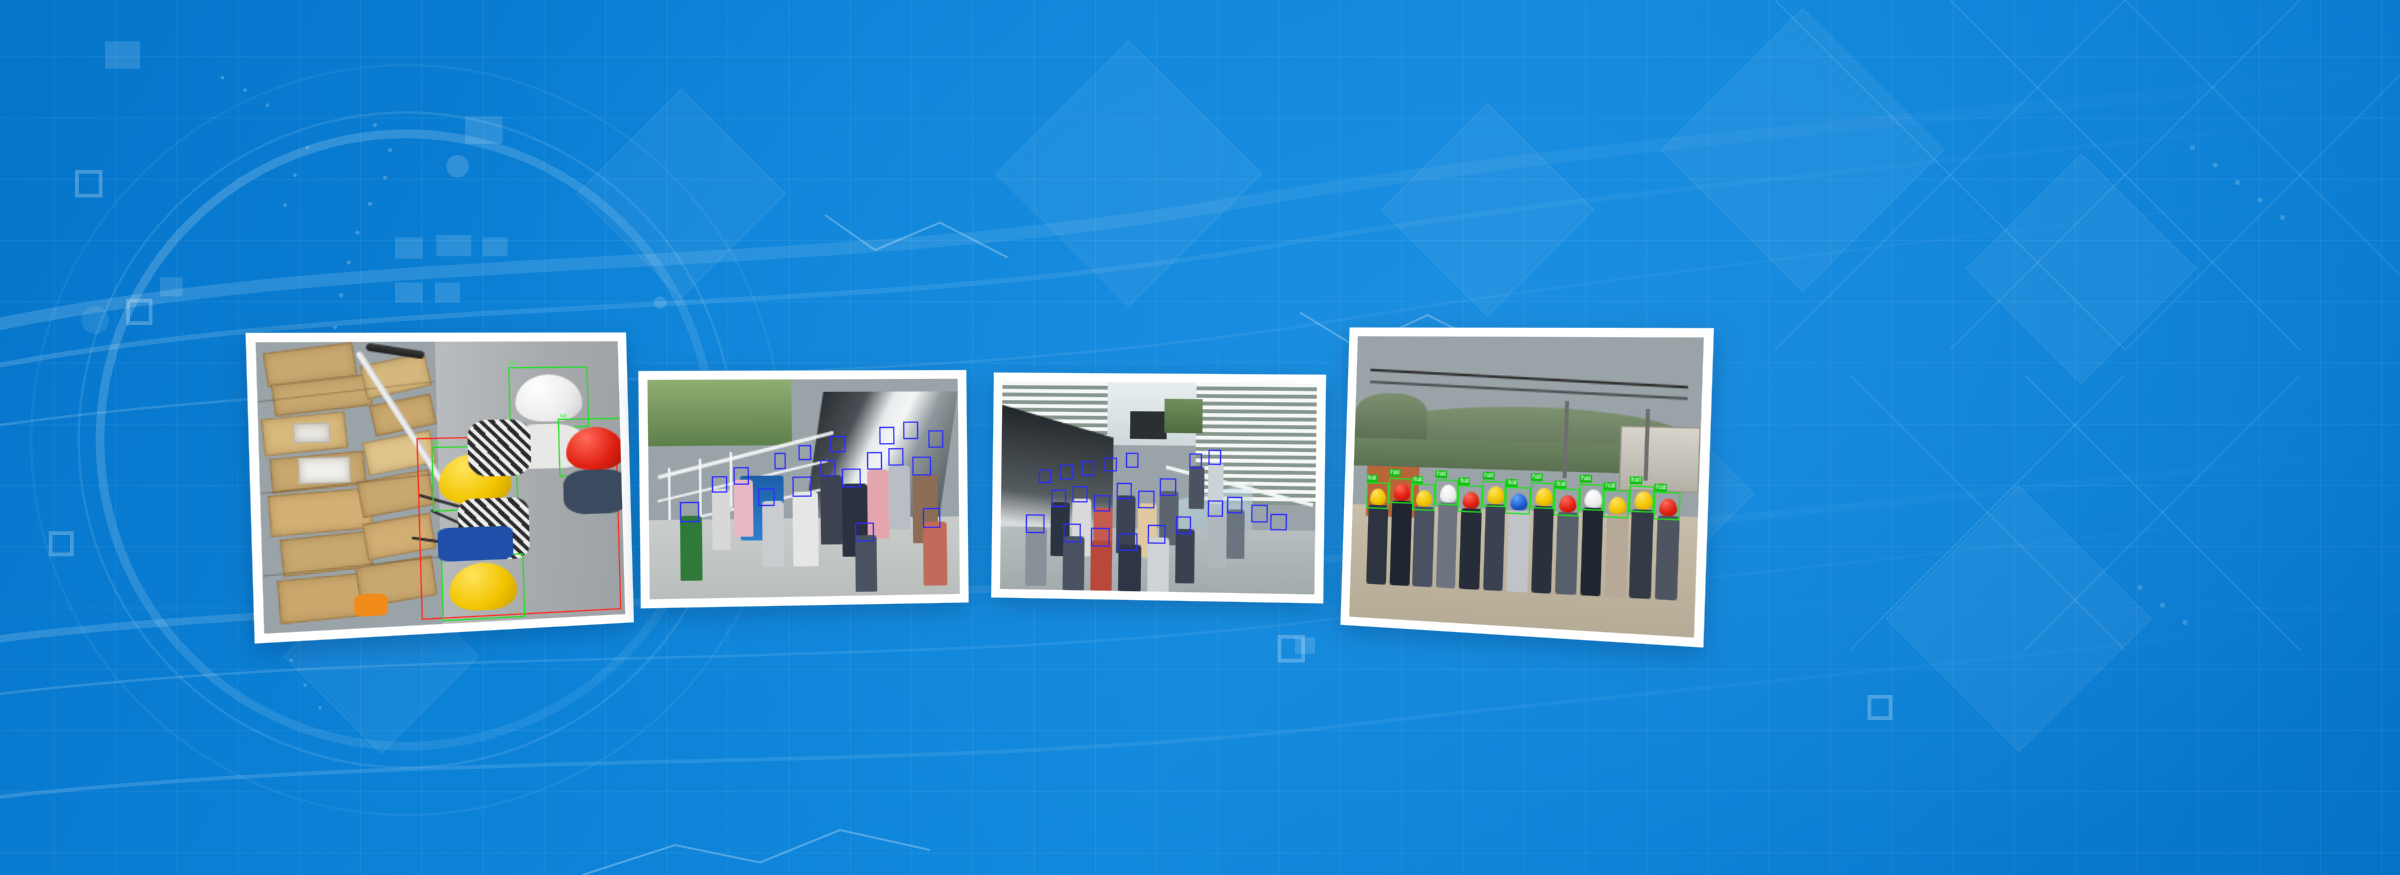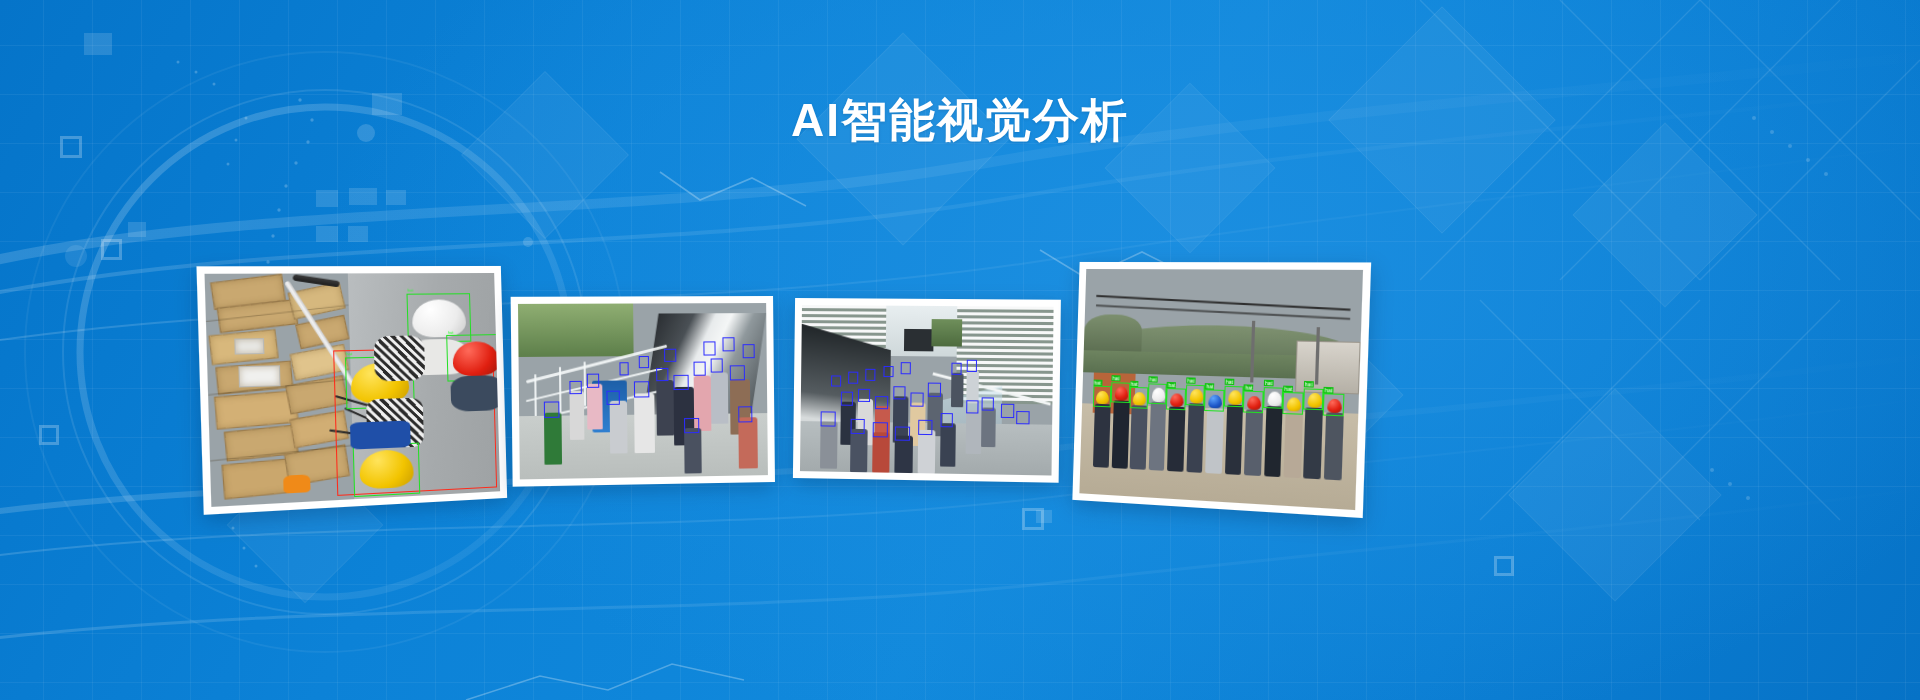--- a/index.html
+++ b/index.html
@@ -252,21 +252,20 @@
   <div class="sq-fill" style="left:316px; top:190px; width:22px; height:17px;"></div>
   <div class="sq-fill" style="left:349px; top:188px; width:28px; height:17px;"></div>
   <div class="sq-fill" style="left:386px; top:190px; width:20px; height:15px;"></div>
   <div class="sq-fill" style="left:316px; top:226px; width:22px; height:16px;"></div>
   <div class="sq-fill" style="left:348px; top:226px; width:20px; height:16px;"></div>
   <div class="sq-fill" style="left:84px;  top:33px;  width:28px; height:22px;"></div>
   <div class="sq-fill" style="left:372px; top:93px;  width:30px; height:22px;"></div>
   <div class="sq-fill" style="left:1036px;top:510px; width:16px; height:13px;"></div>
 
   <div class="headline-wrap">
-    <div class="headline">AI智能视觉分析</div>
   </div>
 
   <div class="strip">
 
     <div class="card" id="card-1">
       <div class="photo p1">
         <div class="floor"></div>
 
         <div class="box" style="left:2%;  top:2%;  width:24%; height:12%; transform:rotate(-7deg);"></div>
         <div class="box" style="left:4%;  top:13%; width:26%; height:11%; transform:rotate(-6deg);"></div>

